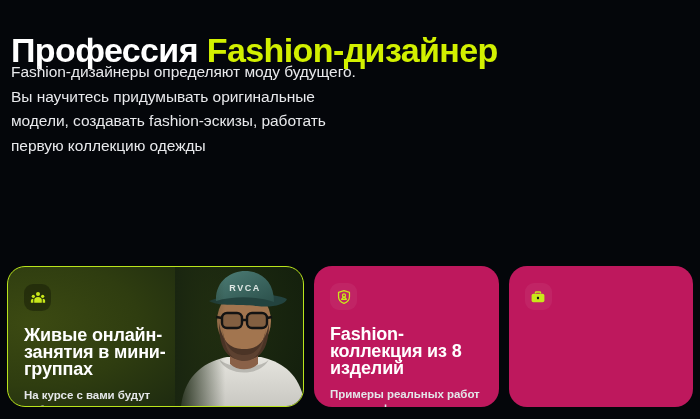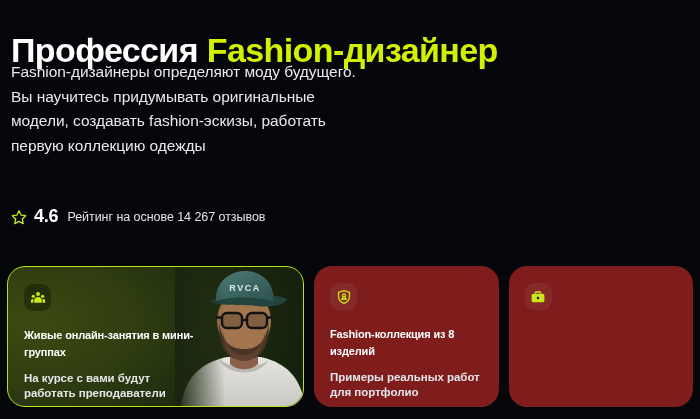--- a/index.html
+++ b/index.html
@@ -105,21 +105,21 @@
 
   .card-featured {
     flex: 0 0 297px;
     border: 1px solid #b9e41c;
     background:
       radial-gradient(120% 150% at 8% 40%, #3c4a12 0%, #2f3d10 30%, #1d2a10 58%, #14200d 80%, #101a0c 100%);
   }
 
   .card-plain {
     flex: 1 1 0;
-    background: #7f1d1d;
+    background: #be185d;
   }
 
   
   .card-photo {
     position: absolute;
     right: -4px;
     bottom: 0;
     width: 132px;
     height: 141px;
     pointer-events: none;
@@ -140,21 +140,21 @@
     align-items: center;
     justify-content: center;
     margin-bottom: 16px;
   }
   .card-featured .icon-chip {
     background: rgba(0,0,0,0.30);
   }
   .icon-chip svg { display: block; }
 
   .card-title {
-    font-size: 11px;
+    font-size: 18px;
     line-height: 17px;
     font-weight: 700;
     color: #ffffff;
     letter-spacing: -0.15px;
     max-width: 178px;
     margin-bottom: 10px;
   }
   .card-plain .card-title { max-width: 165px; }
 
   .card-sub {
@@ -177,29 +177,20 @@
     <span class="hl-accent">Fashion-дизайнер</span>
   </h1>
 
   <div class="description">
     <span class="line">Fashion-дизайнеры определяют моду будущего.</span>
     <span class="line">Вы научитесь придумывать оригинальные</span>
     <span class="line">модели, создавать fashion-эскизы, работать</span>
     <span class="line">первую коллекцию одежды</span>
   </div>
 
-  <div class="rating-row">
-    <span class="star-icon">
-      <svg viewBox="0 0 24 24" width="16" height="16" fill="none" stroke="#c9e81a" stroke-width="2" stroke-linejoin="round" stroke-linecap="round">
-        <polygon points="12,2.6 15.1,9.1 22,10 17,14.9 18.3,22 12,18.6 5.7,22 7,14.9 2,10 8.9,9.1"></polygon>
-      </svg>
-    </span>
-    <span class="rating-value">4.6</span>
-    <span class="rating-caption">Рейтинг на основе 14 267 отзывов</span>
-  </div>
 
   <div class="cards">
 
     <div class="card card-featured">
       <svg class="card-photo" viewBox="0 0 132 141" preserveAspectRatio="xMidYMax meet">
         <defs>
           <linearGradient id="hoodieG" x1="0" y1="0" x2="0" y2="1">
             <stop offset="0%" stop-color="#e6e5df"></stop>
             <stop offset="100%" stop-color="#c9c8c2"></stop>
           </linearGradient>

